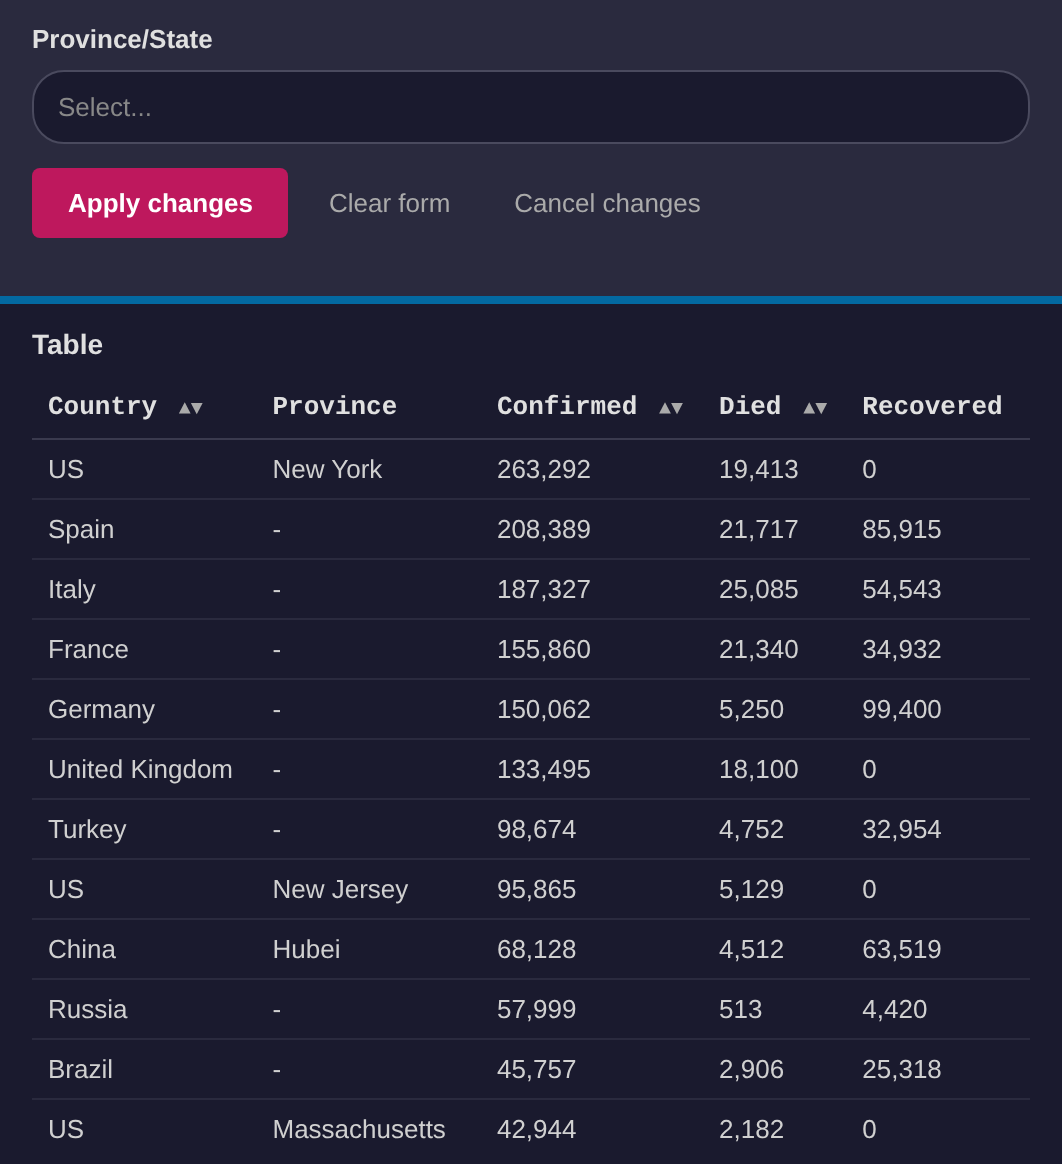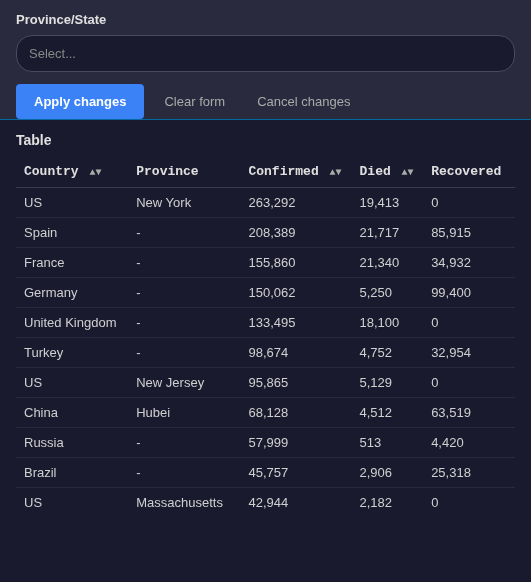--- a/index.html
+++ b/index.html
@@ -12,22 +12,22 @@
       background-color: #1a1a2e;
       color: #e0e0e0;
       font-family: Arial, sans-serif;
       font-size: 13px;
       width: 531px;
       min-height: 582px;
     }
 
     .top-section {
       background-color: #2a2a3e;
-      padding: 12px 16px 0 16px;
-      border-bottom: 1px solid #0369a1;
+      padding: 12px 16px 29px 16px;
+      border-bottom: 4px solid #0369a1;
     }
 
     .province-label {
       font-size: 13px;
       font-weight: bold;
       color: #e0e0e0;
       margin-bottom: 8px;
     }
 
     .select-input {
@@ -42,21 +42,21 @@
       appearance: none;
     }
 
     .button-row {
       display: flex;
       align-items: center;
       gap: 8px;
     }
 
     .btn-apply {
-      background-color: #3b82f6;
+      background-color: #be185d;
       color: #fff;
       border: none;
       border-radius: 4px;
       padding: 10px 18px;
       font-size: 13px;
       font-weight: bold;
       cursor: pointer;
       white-space: nowrap;
     }
 
@@ -173,20 +173,27 @@
       <td>0</td>
     </tr>
         <tr>
       <td>Spain</td>
       <td>-</td>
       <td>208,389</td>
       <td>21,717</td>
       <td>85,915</td>
     </tr>
         <tr>
+      <td>Italy</td>
+      <td>-</td>
+      <td>187,327</td>
+      <td>25,085</td>
+      <td>54,543</td>
+    </tr>
+        <tr>
       <td>France</td>
       <td>-</td>
       <td>155,860</td>
       <td>21,340</td>
       <td>34,932</td>
     </tr>
         <tr>
       <td>Germany</td>
       <td>-</td>
       <td>150,062</td>

